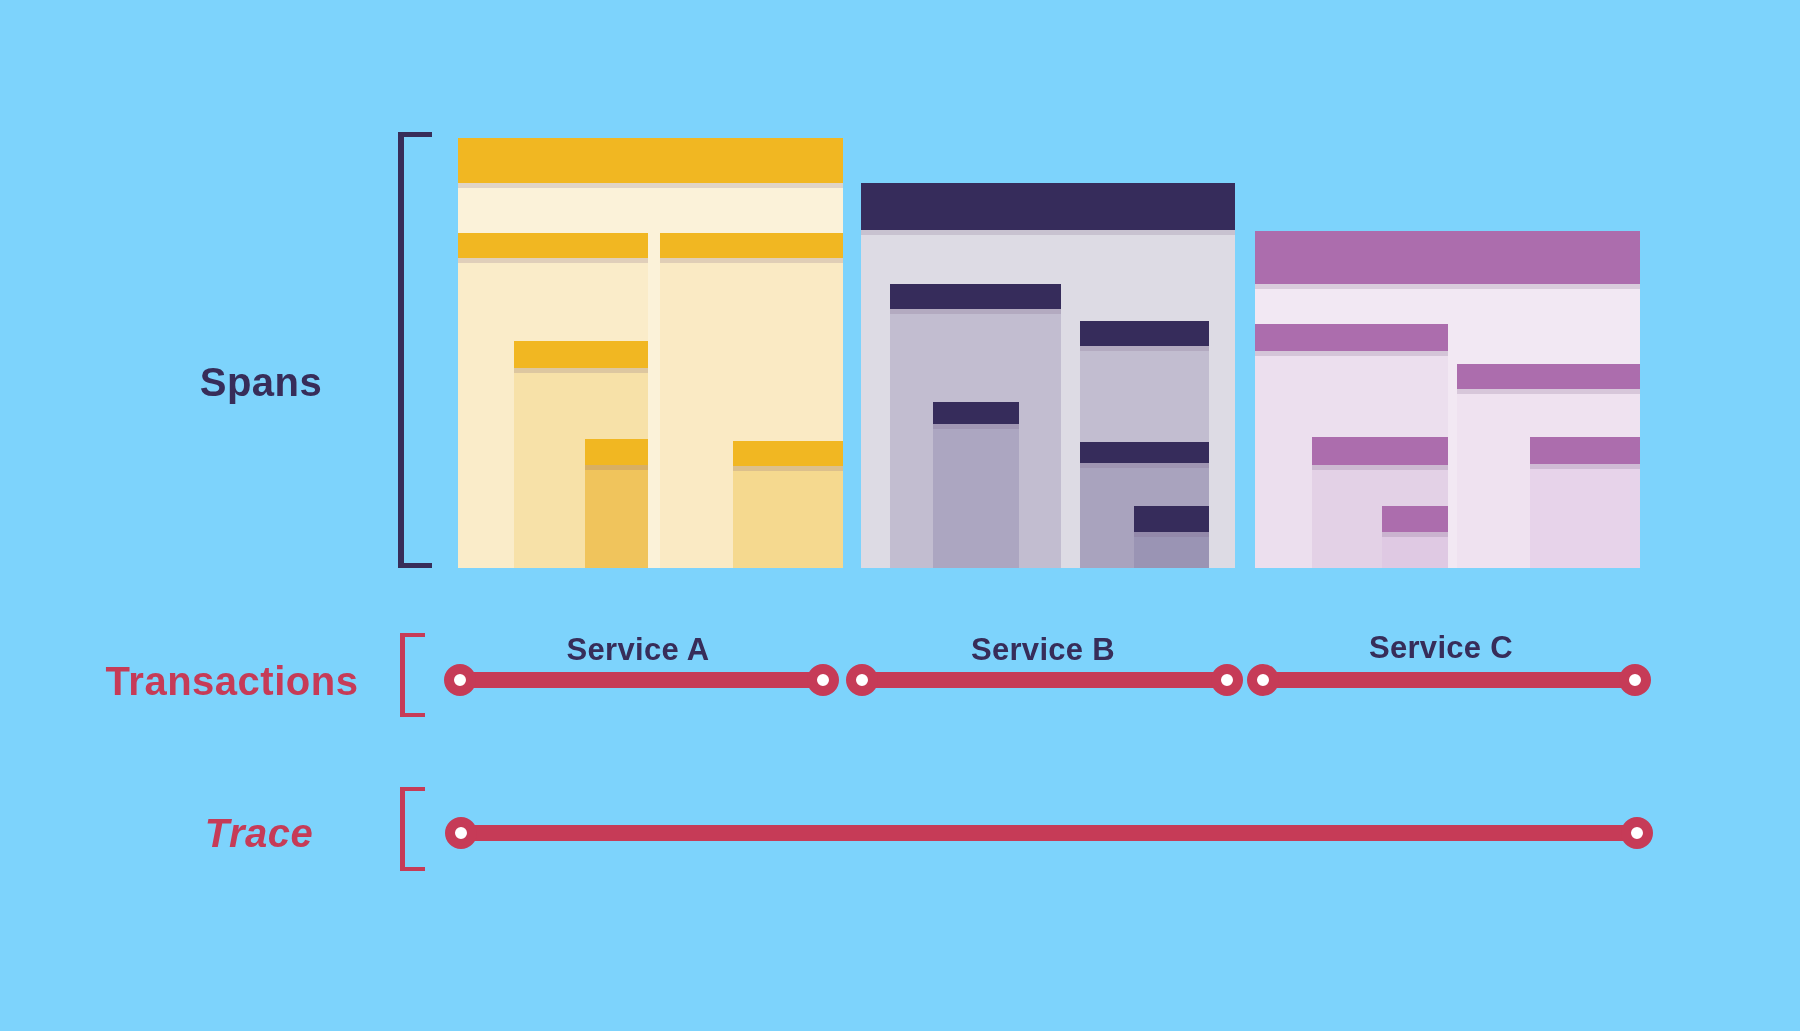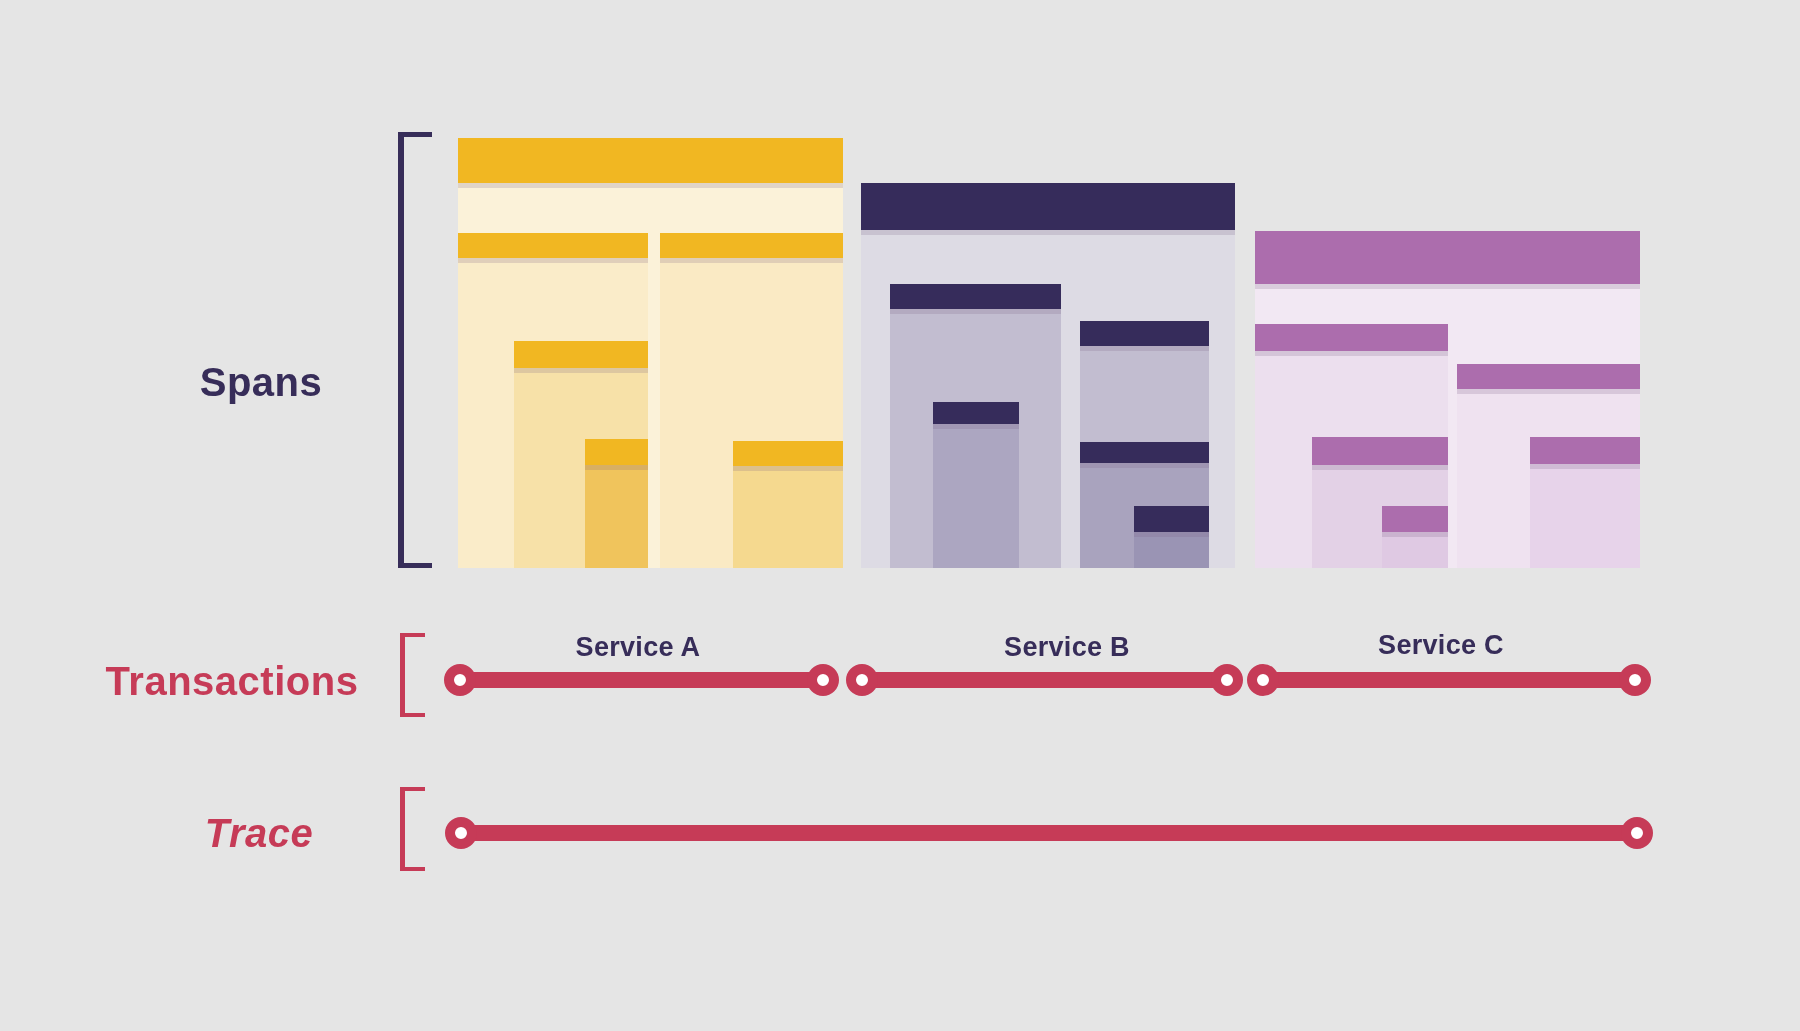--- a/index.html
+++ b/index.html
@@ -1,51 +1,51 @@
 <!DOCTYPE html>
 <html><head>
 <meta charset="utf-8">
 <style>
   html, body { margin: 0; padding: 0; background: #ffffff; }
   #stage {
     position: relative;
     width: 1800px;
     height: 1031px;
-    background: #e5e5e5;
+    background: #7dd3fc;
     overflow: hidden;
     font-family: "Liberation Sans", sans-serif;
   }
   .abs { position: absolute; }
   .lbl {
     position: absolute;
     font-weight: bold;
     transform: translateX(-50%);
     white-space: nowrap;
     line-height: 1.15;
   }
   .lbl-left { font-size: 40px; letter-spacing: 0.5px; }
-  .lbl-svc  { font-size: 27px; letter-spacing: 0.3px; }
+  .lbl-svc  { font-size: 31px; letter-spacing: 0.3px; }
   #lbl-spans        { left: 261px;  top: 359px; }
   #lbl-transactions { left: 232px;  top: 650px; }
   #lbl-trace        { left: 259px;  top: 810px; }
   #lbl-svc-a { left: 638px;  top: 632px; }
   #lbl-svc-b { left: 1043px; top: 632px; }
   #lbl-svc-c { left: 1441px; top: 630px; }
   .span-bar  { box-shadow: 0 5px 0 rgba(122, 96, 132, 0.20); }
   .bracket { position: absolute; box-sizing: border-box; background: transparent; }
 </style>
 </head>
 <body>
 
 <div id="stage">
   <div id="lbl-spans" class="lbl lbl-left" style="color: rgb(55, 45, 89);">Spans</div>
   <div id="lbl-transactions" class="lbl lbl-left" style="color: rgb(198, 59, 87); margin-top: 8px;">Transactions</div>
   <div id="lbl-trace" class="lbl lbl-left" style="color: rgb(198, 59, 87); font-style: italic;">Trace</div>
   <div id="lbl-svc-a" class="lbl lbl-svc" style="color: rgb(55, 45, 89);">Service A</div>
-  <div id="lbl-svc-b" class="lbl lbl-svc" style="color: rgb(55, 45, 89); margin-left: 24px;">Service B</div>
+  <div id="lbl-svc-b" class="lbl lbl-svc" style="color: rgb(55, 45, 89);">Service B</div>
   <div id="lbl-svc-c" class="lbl lbl-svc" style="color: rgb(55, 45, 89);">Service C</div>
 <div class="abs" style="left: 458px; top: 138px; width: 385px; height: 430px; background: rgb(251, 242, 217);"></div>
     <div class="abs span-bar" style="left: 458px; top: 138px; width: 385px; height: 45px; background: rgb(241, 183, 34);"></div>
     <div class="abs" style="left: 458px; top: 258px; width: 190px; height: 310px; background: rgb(250, 236, 201);"></div>
     <div class="abs span-bar" style="left: 458px; top: 233px; width: 190px; height: 25px; background: rgb(241, 183, 34);"></div>
     <div class="abs" style="left: 514px; top: 368px; width: 134px; height: 200px; background: rgb(247, 225, 168);"></div>
     <div class="abs span-bar" style="left: 514px; top: 341px; width: 134px; height: 27px; background: rgb(241, 183, 34);"></div>
     <div class="abs" style="left: 585px; top: 465px; width: 63px; height: 103px; background: rgb(240, 196, 92);"></div>
     <div class="abs span-bar" style="left: 585px; top: 439px; width: 63px; height: 26px; background: rgb(241, 183, 34);"></div>
     <div class="abs" style="left: 660px; top: 258px; width: 183px; height: 310px; background: rgb(250, 234, 196);"></div>

